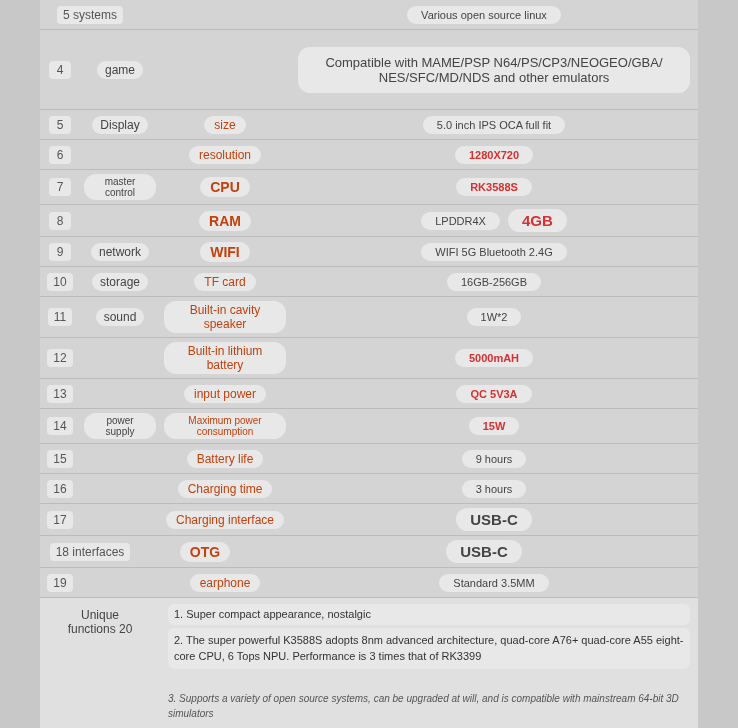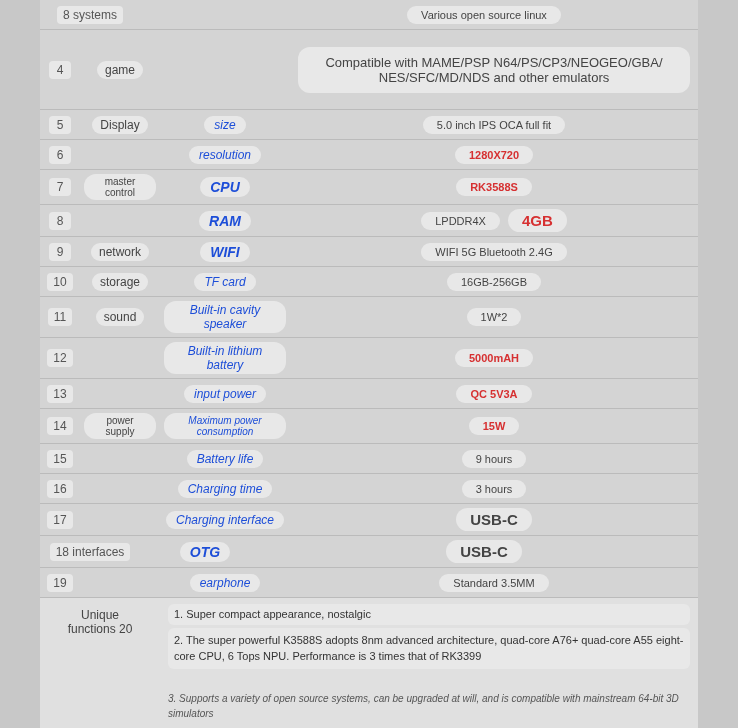--- a/index.html
+++ b/index.html
@@ -68,23 +68,22 @@
       display: flex;
       align-items: center;
       justify-content: center;
       padding: 4px;
     }
     .sub-badge {
       background: #e8e8e8;
       border-radius: 12px;
       padding: 2px 10px;
       font-size: 12px;
-      color: #1d4ed8;
-      text-align: center;
-      font-style: italic;
+      color: #c2410c;
+      text-align: center;
     }
     .sub-badge.bold {
       font-weight: 700;
       font-size: 14px;
       background: #e8e8e8;
     }
     .sub-badge.small {
       font-size: 10px;
     }
     .col-val {
@@ -142,21 +141,21 @@
       padding: 10px 4px;
     }
   </style>
 </head>
 <body>
 
 <div class="main-container">
   <div class="table-wrapper" id="spec-table">
   <div class="row">
         <div class="col-num" style="width: 100px; min-width: 100px;">
-          <span class="num-badge">8 systems</span>
+          <span class="num-badge">5 systems</span>
         </div>
         <div class="col-sub"></div>
         <div class="col-val">
           <span class="val-badge">Various open source linux</span>
         </div>
       </div>
       <div class="row" style="min-height: 80px;">
         <div class="col-num">
           <span class="num-badge">4</span>
         </div>

